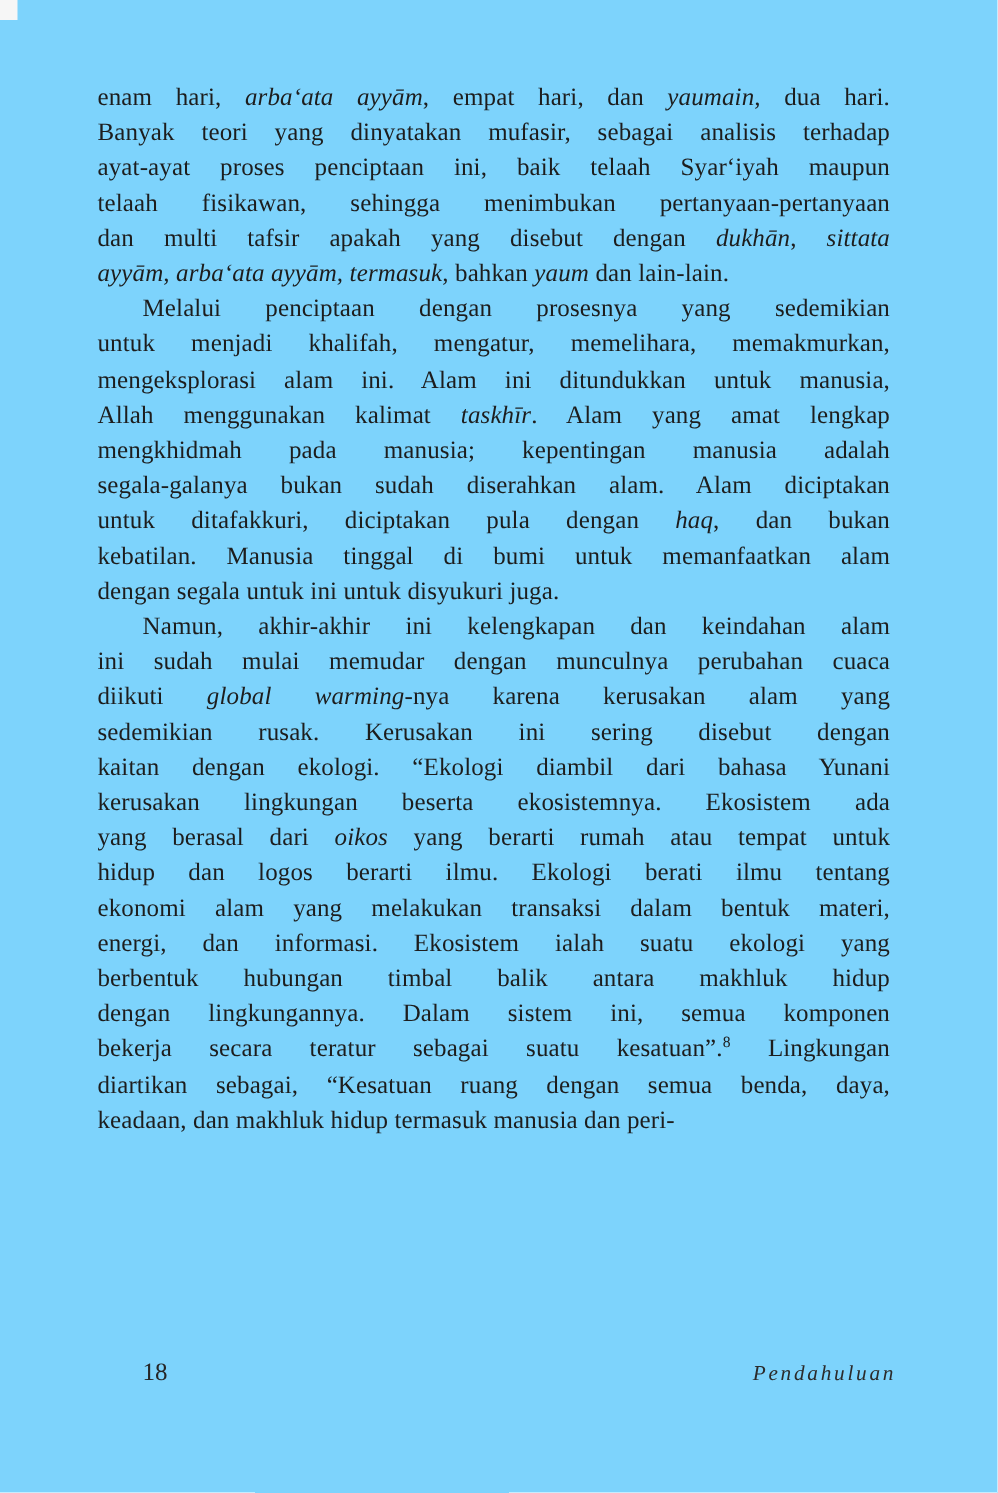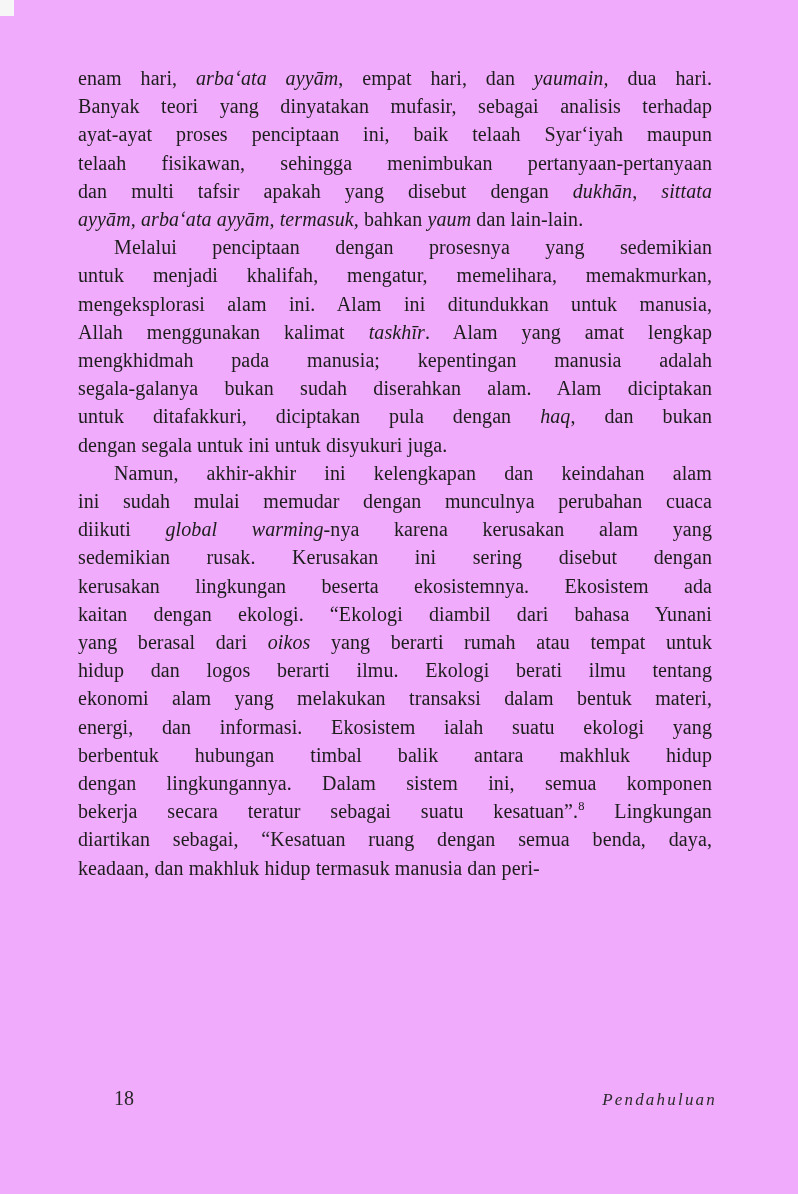--- a/index.html
+++ b/index.html
@@ -5,21 +5,21 @@
 <style>
   html, body {
     margin: 0;
     padding: 0;
     background: #ffffff;
   }
   .page {
     position: relative;
     width: 798px;
     height: 1194px;
-    background: #f0abfc;
+    background: #7dd3fc;
     overflow: hidden;
     font-family: "Liberation Serif", "DejaVu Serif", serif;
     color: #1d1d1d;
   }
   .corner-shade {
     position: absolute;
     left: 0;
     top: 0;
     width: 14px;
     height: 16px;
@@ -84,27 +84,28 @@
       <div class="line"><span class="seg">telaah fisikawan, sehingga menimbukan pertanyaan-pertanyaan</span></div>
       <div class="line"><span class="seg">dan multi tafsir apakah yang disebut dengan </span><span class="seg it">dukhān</span><span class="seg">, </span><span class="seg it">sittata</span></div>
       <div class="line last"><span class="seg it">ayyām, arba‘ata ayyām, termasuk,</span><span class="seg"> bahkan </span><span class="seg it">yaum</span><span class="seg"> dan lain-lain.</span></div>
       <div class="line indent"><span class="seg">Melalui penciptaan dengan prosesnya yang sedemikian</span></div>
       <div class="line"><span class="seg">untuk menjadi khalifah, mengatur, memelihara, memakmurkan,</span></div>
       <div class="line"><span class="seg">mengeksplorasi alam ini. Alam ini ditundukkan untuk manusia,</span></div>
       <div class="line"><span class="seg">Allah menggunakan kalimat </span><span class="seg it">taskhīr</span><span class="seg">. Alam yang amat lengkap</span></div>
       <div class="line"><span class="seg">mengkhidmah pada manusia; kepentingan manusia adalah</span></div>
       <div class="line"><span class="seg">segala-galanya bukan sudah diserahkan alam. Alam diciptakan</span></div>
       <div class="line"><span class="seg">untuk ditafakkuri, diciptakan pula dengan </span><span class="seg it">haq</span><span class="seg">, dan bukan</span></div>
+      <div class="line"><span class="seg">kebatilan. Manusia tinggal di bumi untuk memanfaatkan alam</span></div>
       <div class="line last"><span class="seg">dengan segala untuk ini untuk disyukuri juga.</span></div>
       <div class="line indent"><span class="seg">Namun, akhir-akhir ini kelengkapan dan keindahan alam</span></div>
       <div class="line"><span class="seg">ini sudah mulai memudar dengan munculnya perubahan cuaca</span></div>
       <div class="line"><span class="seg">diikuti </span><span class="seg it">global warming</span><span class="seg">-nya karena kerusakan alam yang</span></div>
       <div class="line"><span class="seg">sedemikian rusak. Kerusakan ini sering disebut dengan</span></div>
+      <div class="line"><span class="seg">kaitan dengan ekologi. “Ekologi diambil dari bahasa Yunani</span></div>
       <div class="line"><span class="seg">kerusakan lingkungan beserta ekosistemnya. Ekosistem ada</span></div>
-      <div class="line"><span class="seg">kaitan dengan ekologi. “Ekologi diambil dari bahasa Yunani</span></div>
       <div class="line"><span class="seg">yang berasal dari </span><span class="seg it">oikos</span><span class="seg"> yang berarti rumah atau tempat untuk</span></div>
       <div class="line"><span class="seg">hidup dan logos berarti ilmu. Ekologi berati ilmu tentang</span></div>
       <div class="line"><span class="seg">ekonomi alam yang melakukan transaksi dalam bentuk materi,</span></div>
       <div class="line"><span class="seg">energi, dan informasi. Ekosistem ialah suatu ekologi yang</span></div>
       <div class="line"><span class="seg">berbentuk hubungan timbal balik antara makhluk hidup</span></div>
       <div class="line"><span class="seg">dengan lingkungannya. Dalam sistem ini, semua komponen</span></div>
       <div class="line"><span class="seg">bekerja secara teratur sebagai suatu kesatuan”.</span><span class="seg sup">8</span><span class="seg"> Lingkungan</span></div>
       <div class="line"><span class="seg">diartikan sebagai, “Kesatuan ruang dengan semua benda, daya,</span></div>
       <div class="line last"><span class="seg">keadaan, dan makhluk hidup termasuk manusia dan peri-</span></div>
     </main>

